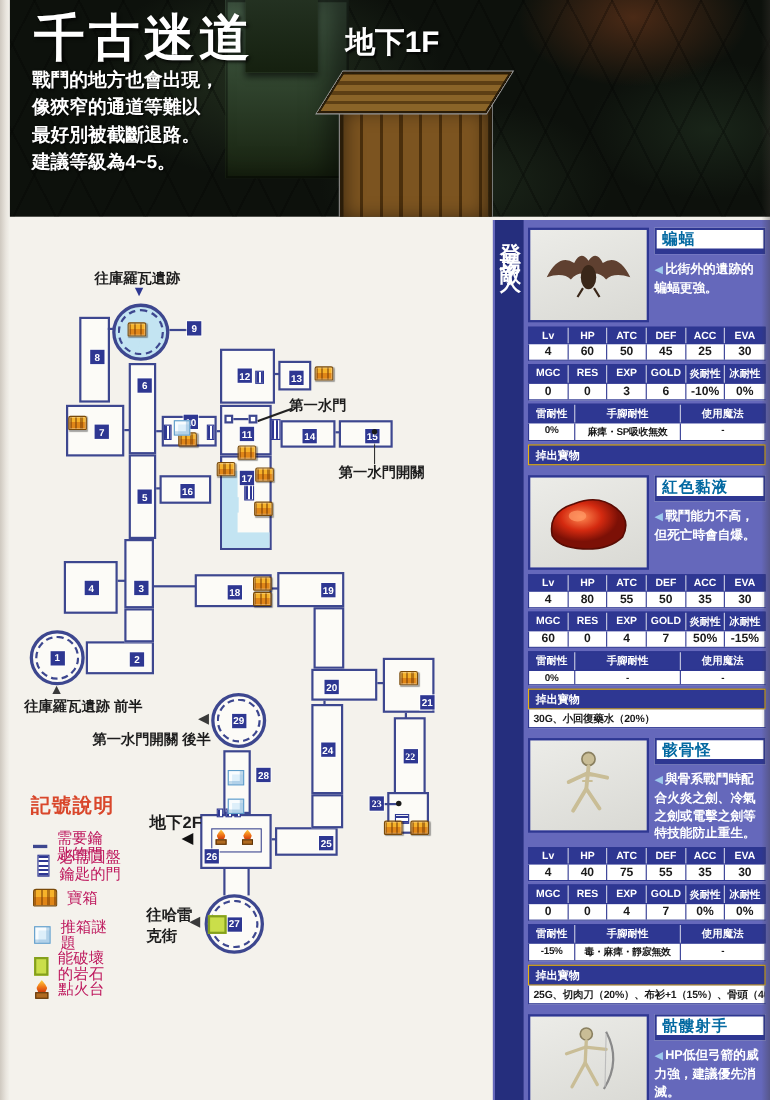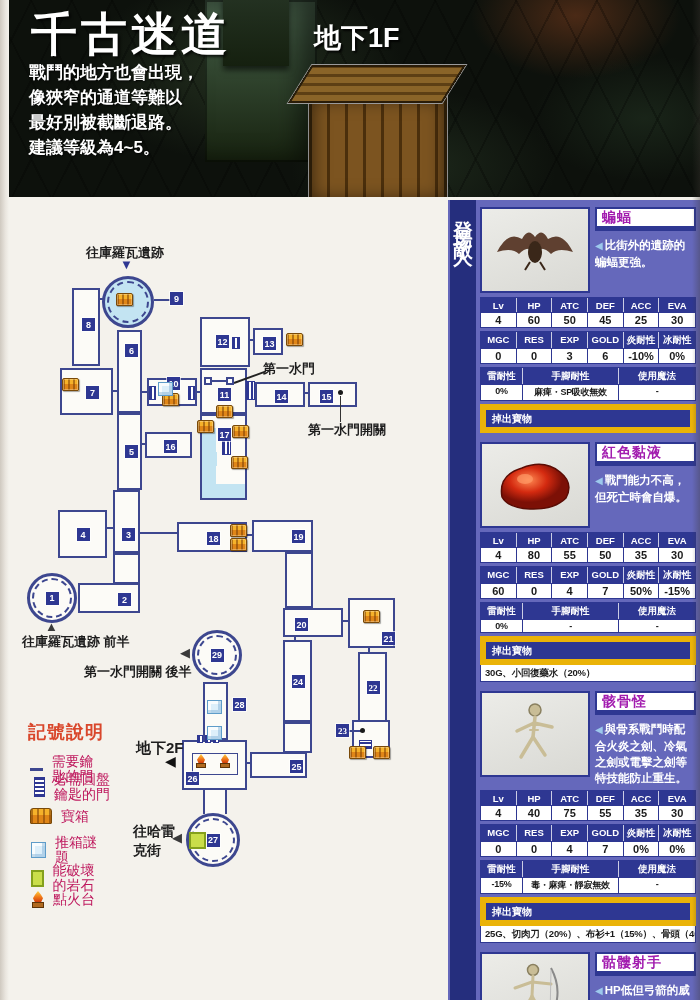--- a/index.html
+++ b/index.html
@@ -100,38 +100,38 @@
       font-weight:bold;letter-spacing:9px;margin:6px auto 0 auto;display:block;text-align:center;
       width:26px;}
   .cards{position:absolute;left:32px;top:7px;width:216px;}
   .card{margin-bottom:9px;}
   .card-top{display:flex;gap:5px;margin-bottom:4px;}
   .img-box{width:110px;height:86px;background:linear-gradient(160deg,#ecece8,#d9d9d4);
       border:2px solid #2e3792;box-sizing:border-box;flex:0 0 auto;
       display:flex;align-items:center;justify-content:center;}
   .card-right{flex:1;min-width:0;}
   .name-plate{height:24px;background:#fff;border:2px solid #2e3792;border-bottom-width:5px;
-      box-sizing:border-box;color:#a21caf;font-size:14px;font-weight:bold;
+      box-sizing:border-box;color:#0369a1;font-size:14px;font-weight:bold;
       display:flex;align-items:center;padding-left:5px;letter-spacing:1px;}
   .edesc{margin-top:6px;color:#fff;font-size:11.5px;font-weight:bold;line-height:16px;}
   .tri{color:#9cc8ec;margin-right:2px;font-size:10px;}
   .stat{display:grid;box-sizing:border-box;margin-top:0;}
   .g6{grid-template-columns:repeat(6,1fr);}
   .g3{grid-template-columns:42px 96px 1fr;}
   .stat.head{background:#2e3792;border:1px solid #2e3792;margin-top:3px;}
   .stat.head span{color:#fff;font-size:9.5px;font-weight:bold;text-align:center;
       padding:2px 0 1px;border-right:1px solid rgba(255,255,255,.75);white-space:nowrap;overflow:hidden;}
   .stat.head span:last-child{border-right:none;}
   .stat.vals{background:#fff;border:1px solid #2e3792;border-top:none;}
   .stat.vals span{color:#1a1a1a;font-size:11px;font-weight:bold;text-align:center;
       padding:1px 0;border-right:1px solid #2e3792;white-space:nowrap;overflow:hidden;}
   .stat.vals span:last-child{border-right:none;}
   .stat.vals.small span{font-size:9px;letter-spacing:-.3px;}
   .drop-head{margin-top:3px;background:#2e3792;color:#fff;font-size:10px;font-weight:bold;
-      padding:2px 0 1px 6px;border:6px solid #eab308;}
+      padding:2px 0 1px 6px;border:1px solid #eab308;}
   .drop-vals{background:#fff;border:1px solid #2e3792;border-top:none;color:#1a1a1a;
       font-size:9.5px;font-weight:bold;padding:2px 2px 1px 4px;white-space:nowrap;
       overflow:hidden;letter-spacing:-.2px;}
   .sprite{width:86px;height:66px;display:flex;align-items:center;justify-content:center;}
   .sprite svg{width:100%;height:100%;}
 </style>
 </head>
 <body>
 
 <div class="edge-left"></div>
@@ -168,21 +168,21 @@
     <div class="room" style="left: 253px; top: 328px; width: 30px; height: 27px;">
       <span class="badge" style="left: 8px; top: 7px;">13</span>
     </div>
     <div class="room" style="left: 200px; top: 368px; width: 47px; height: 46px;">
       <span class="badge" style="left: 16px; top: 18px;">11</span>
     </div>
     <div class="room" style="left: 255px; top: 382px; width: 50px; height: 25px;">
       <span class="badge" style="left: 18px; top: 6px;">14</span>
     </div>
     <div class="room" style="left: 308px; top: 382px; width: 49px; height: 25px;">
-      <span class="badge" style="left: 10px; top: 6px;">15</span>
+      <span class="badge" style="left: 22px; top: 6px;">15</span>
     </div>
     <div class="room" style="left: 117px; top: 413px; width: 25px; height: 77px;">
       <span class="badge" style="left: 6px; top: 30px;">5</span>
     </div>
     <div class="room" style="left: 145px; top: 432px; width: 47px; height: 26px;">
       <span class="badge" style="left: 17px; top: 6px;">16</span>
     </div>
     <div class="room" style="left: 200px; top: 414px; width: 47px; height: 86px;">
       <span class="badge" style="left: 16px; top: 12px;">17</span>
     </div>

